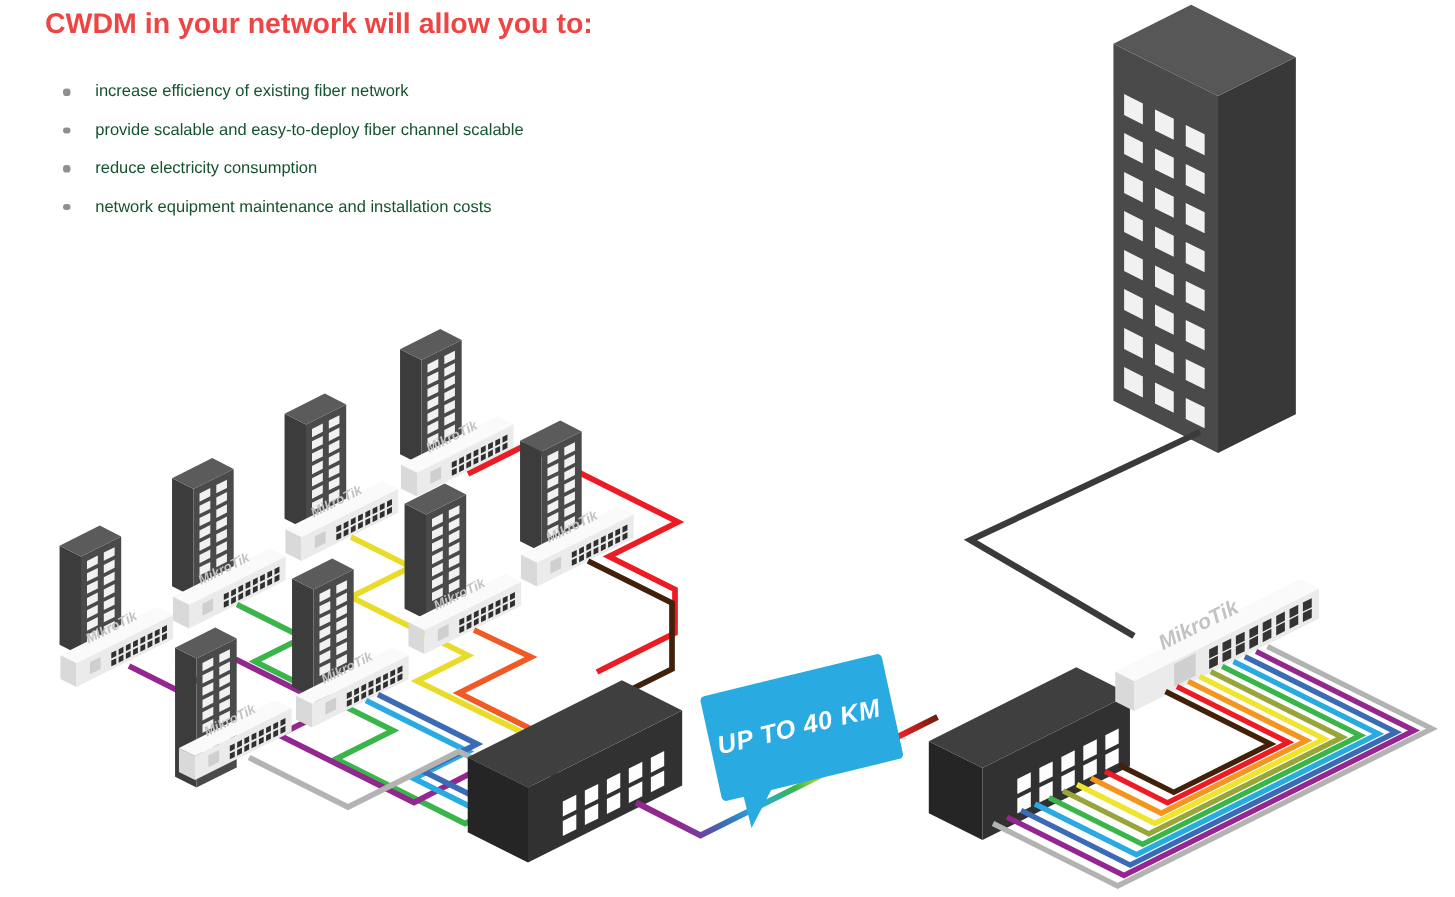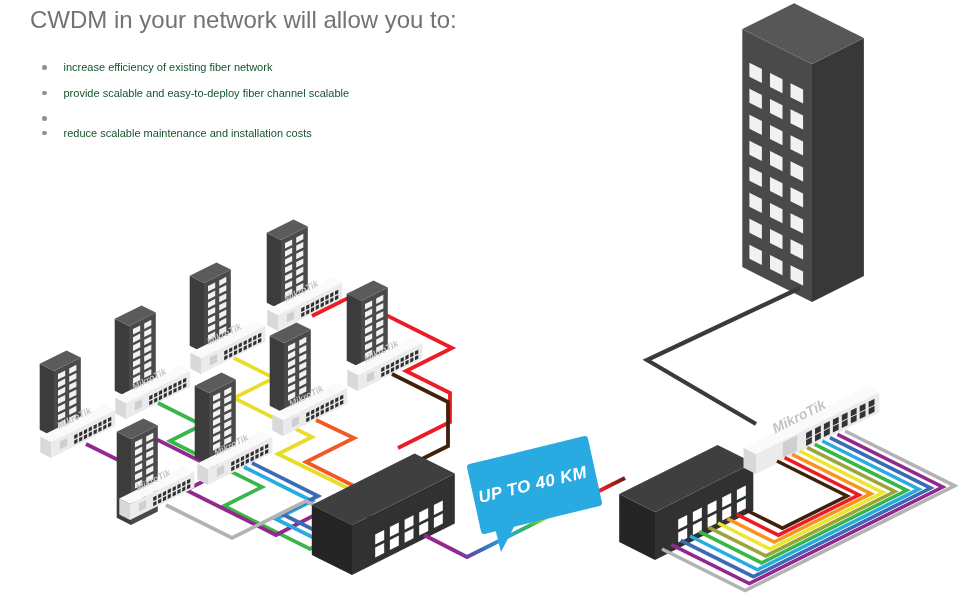--- a/index.html
+++ b/index.html
@@ -1,19 +1,19 @@
 <!DOCTYPE html>
 <html><head>
 <meta charset="utf-8">
 <style>
   html,body{margin:0;padding:0;background:#fff;}
   .stage{position:relative;width:970px;height:598px;background:#fff;overflow:hidden;
          font-family:"Liberation Sans",sans-serif;}
   .copy{position:absolute;left:30px;top:6px;color:#838383;}
-  .copy h1{font-size:24px;font-weight:normal;margin:0 0 21px 0;color:#737373;}
+  .copy h1{font-size:19px;font-weight:bold;margin:0 0 21px 0;color:#ef4444;}
   .copy ul{list-style:none;margin:0;padding:0;}
   .copy li{display:flex;align-items:flex-start;font-size:11px;line-height:25.5px;color:#14532d;}
   .dot{width:4.5px;height:4.5px;border-radius:50%;background:#8f8f8f;margin:10px 17px 0 12px;flex:0 0 auto;}
   svg{position:absolute;left:0;top:0;}
   svg text{font-family:"Liberation Sans",sans-serif;}
   .logo{font-style:italic;font-weight:bold;fill:#c3c3c3;}
   .bubbleText{fill:#ffffff;font-weight:bold;font-style:italic;font-size:17px;letter-spacing:.5px;}
 </style>
 </head>
 <body>
@@ -25,24 +25,25 @@
       <li>
           <span class="dot"></span>
           <span>increase efficiency of existing fiber network</span>
         </li>
       <li>
           <span class="dot"></span>
           <span>provide scalable and easy-to-deploy fiber channel scalable</span>
         </li>
       <li>
           <span class="dot"></span>
+          <span>reduce electricity consumption</span>
         </li>
       <li>
           <span class="dot"></span>
-          <span>reduce scalable maintenance and installation costs</span>
+          <span>network equipment maintenance and installation costs</span>
         </li>
     </ul>
   </div>
   <svg id="scene" width="970" height="598" viewBox="0 0 970 598">
       <g>
         <polygon points="742.3,267.1 812.0,302.0 812.0,64.0 742.3,29.1" fill="#4a4a4a"></polygon>
         <polygon points="812.0,302.0 863.9,276.1 863.9,38.1 812.0,64.0" fill="#383838"></polygon>
         <polygon points="742.3,29.1 812.0,64.0 863.9,38.1 794.1,3.2" fill="#575757"></polygon>
         <polygon points="749.4,62.7 761.9,69.0 761.9,83.0 749.4,76.7" fill="#f1f1f1"></polygon>
         <polygon points="749.4,88.7 761.9,95.0 761.9,109.0 749.4,102.7" fill="#f1f1f1"></polygon>

